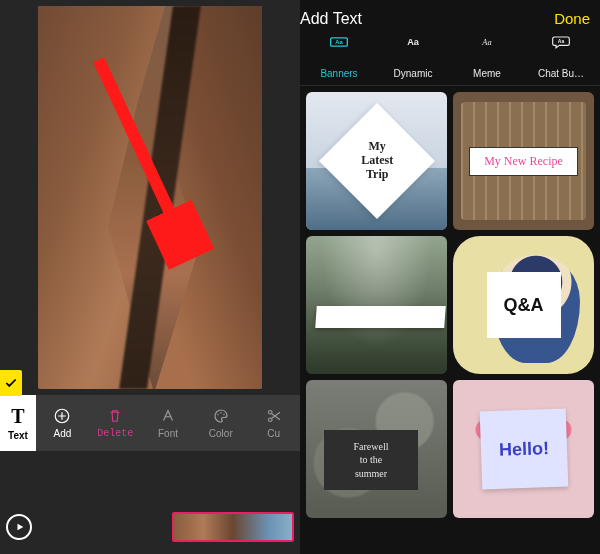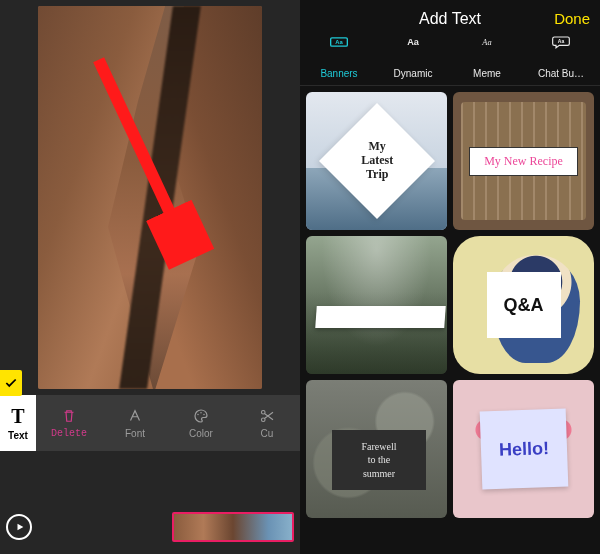--- a/index.html
+++ b/index.html
@@ -100,21 +100,21 @@
   }
 
   
   .right {
     width:300px; height:554px;
     background:#121212;
     color:#fff;
     display:flex; flex-direction:column;
   }
   .hdr {
-    height:38px; display:flex; align-items:center; justify-content:center;
+    height:38px; display:flex; align-items:center; 
     position:relative;
   }
   .hdr-title { font-size:16px; font-weight:500; }
   .done {
     position:absolute; right:10px; top:0; height:38px; line-height:38px;
     font-size:15px; color:#ffe400;
   }
   .tabs {
     height:48px; display:flex; justify-content:space-around; align-items:flex-end;
     border-bottom:1px solid #2a2a2a;
@@ -194,21 +194,21 @@
     font:800 12px/1 sans-serif; letter-spacing:.5px;
     box-shadow:0 2px 4px rgba(0,0,0,.3);
   }
   .banner > span { display:inline-block; transform:skewX(4deg); }
   .square {
     width:74px; height:66px; background:#fff; z-index:2;
     display:flex; align-items:center; justify-content:center;
     font:900 18px sans-serif; color:#111;
   }
   .plaque {
-    position:absolute; left:26px; bottom:28px; z-index:2;
+    position:absolute; left:18px; bottom:28px; z-index:2;
     width:94px; padding:10px 6px;
     background:#2e2e2e; color:#e2e2e2;
     font:400 10px/1.35 Georgia, serif; text-align:center;margin-top:40px;
   }
   .sticky {
     width:86px; height:78px; background:#e0e3ff;
     display:flex; align-items:center; justify-content:center; z-index:2;
     font:700 18px sans-serif; color:#3a3fc4;
     transform: rotate(-2deg);
     box-shadow:0 2px 5px rgba(0,0,0,.2);
@@ -241,20 +241,29 @@
         <path fill="none" stroke="#000" stroke-width="3" d="M4 12l5 5L20 6"></path>
       </svg>
   </div>
 
   <div class="toolbar">
     <div class="text-tab">
       <span class="T">T</span>
       <span>Text</span>
     </div>
 
+    <div class="tool active">
+      <span class="ico">
+        <svg viewBox="0 0 24 24">
+            <circle cx="12" cy="12" r="9" fill="none" stroke="#fff" stroke-width="1.6"></circle>
+            <path stroke="#fff" stroke-width="1.6" d="M12 7v10M7 12h10"></path>
+          </svg>
+      </span>
+      <span>Add</span>
+    </div>
 
     <div class="tool pink">
       <span class="ico">
         <svg viewBox="0 0 24 24">
             <path fill="none" stroke="#d13a8a" stroke-width="1.6" d="M6 7h12M9 7V5h6v2M8 7l1 12h6l1-12"></path>
           </svg>
       </span>
       <span>Delete</span>
     </div>
 

